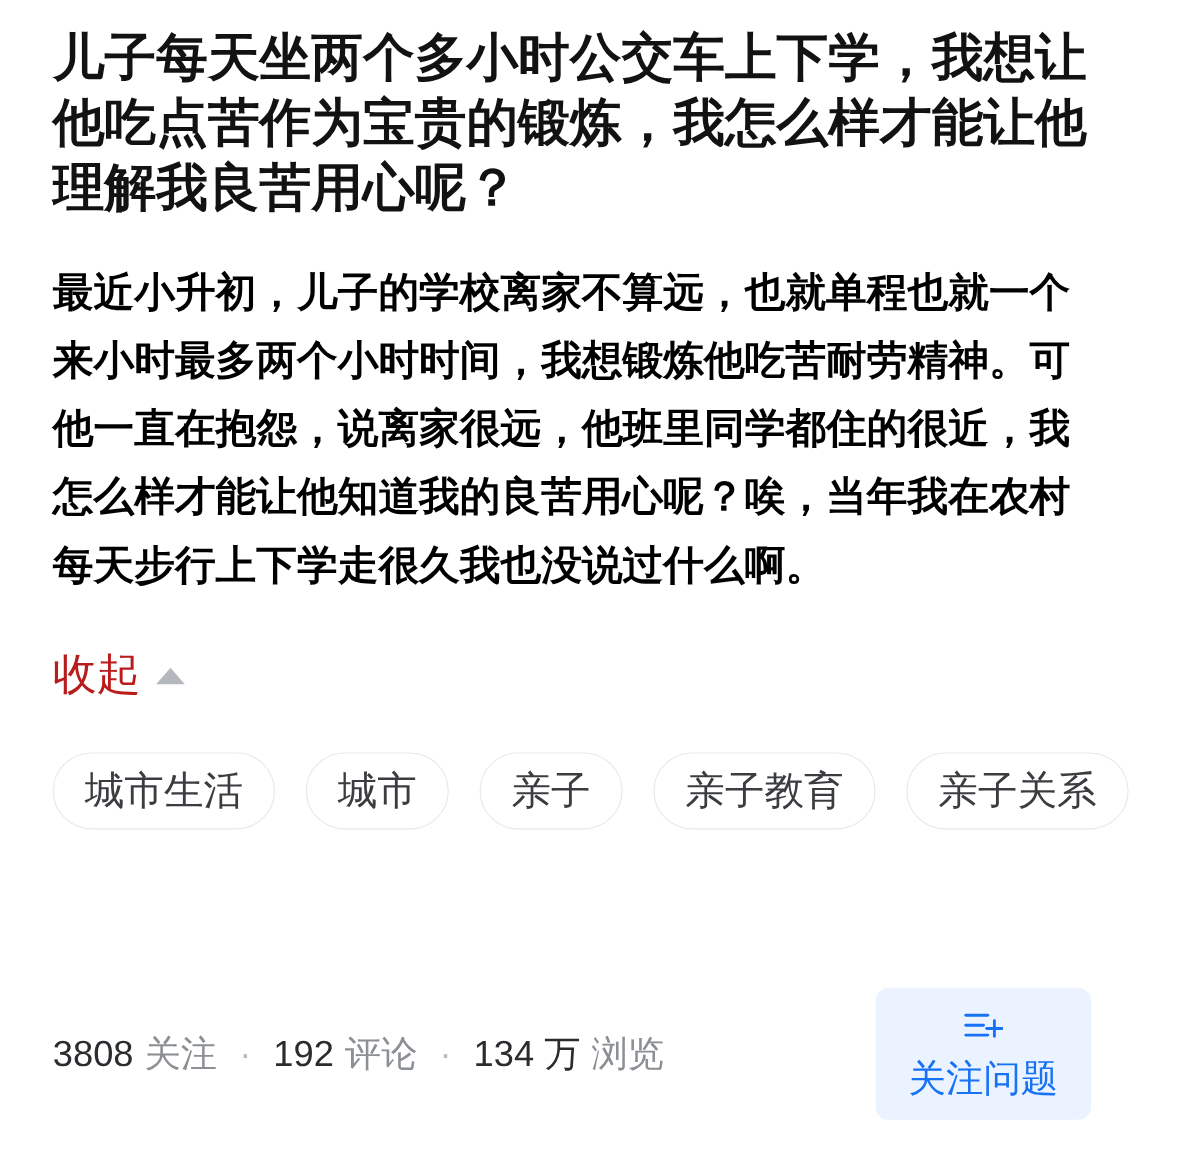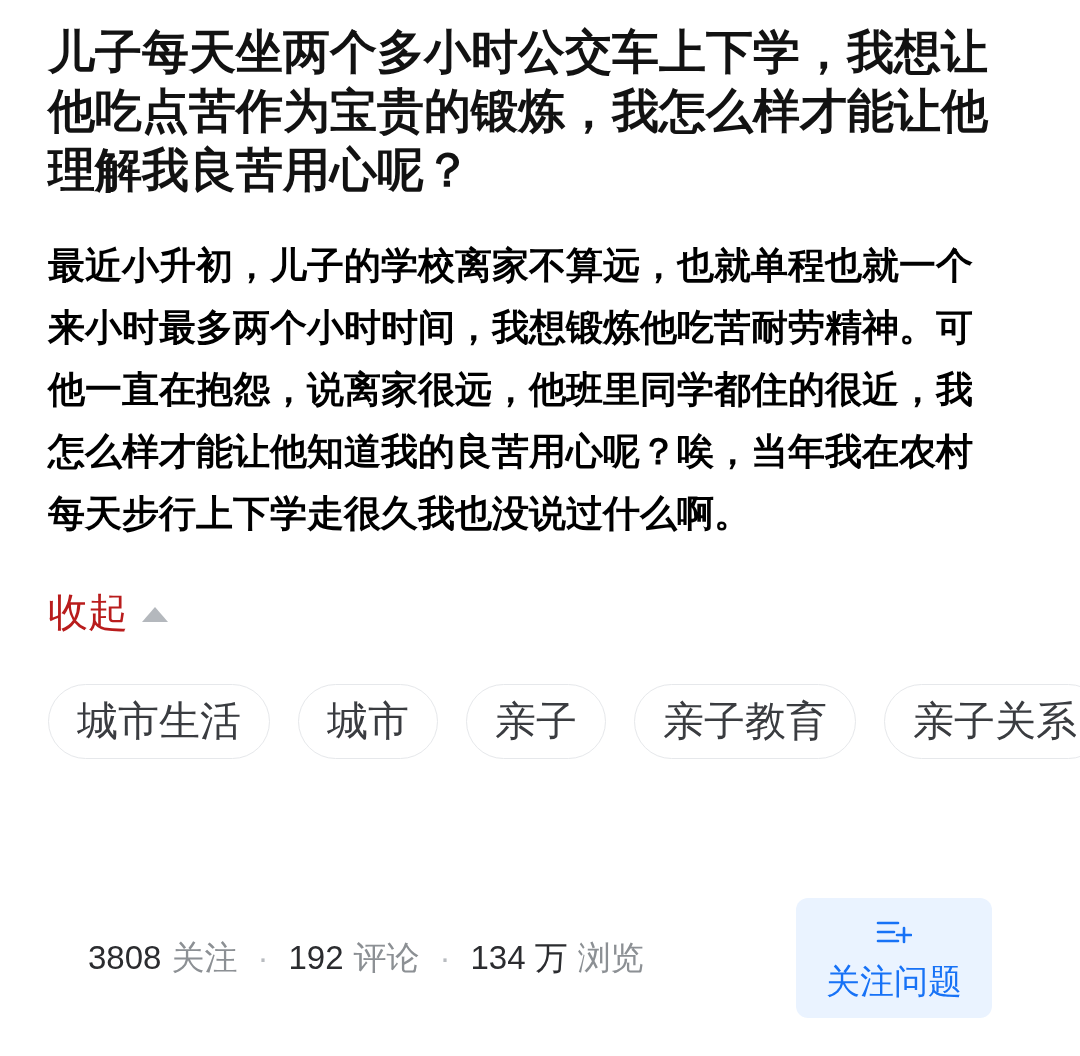--- a/index.html
+++ b/index.html
@@ -60,42 +60,41 @@
   .tags {
     display: flex;
     flex-wrap: nowrap;
     gap: 28px;
     padding-top: 44px;
   }
   .tag {
     border: 1.5px solid #e6e8eb;
     border-radius: 40px;
     padding: 16px 28px;
-    font-size: 41px;
+    font-size: 36px;
     color: #3a3c40;
     background: #ffffff;
     white-space: nowrap;
     line-height: 1;
   }
   .stats-bar {
     position: absolute;
     left: 48px;
     right: 48px;
     bottom: 38px;
     display: flex;
     align-items: center;
     justify-content: space-between;
   }
   .stats {
     display: flex;
     align-items: center;
     font-size: 33px;
     color: #8c9094;
     white-space: nowrap;
-    margin-left: 40px;
   }
   .stats .num {
     color: #2b2c2f;
     font-weight: 400;
     margin-right: 10px;
   }
   .stats .lbl {
     margin-right: 0;
   }
   .stats .dot {

